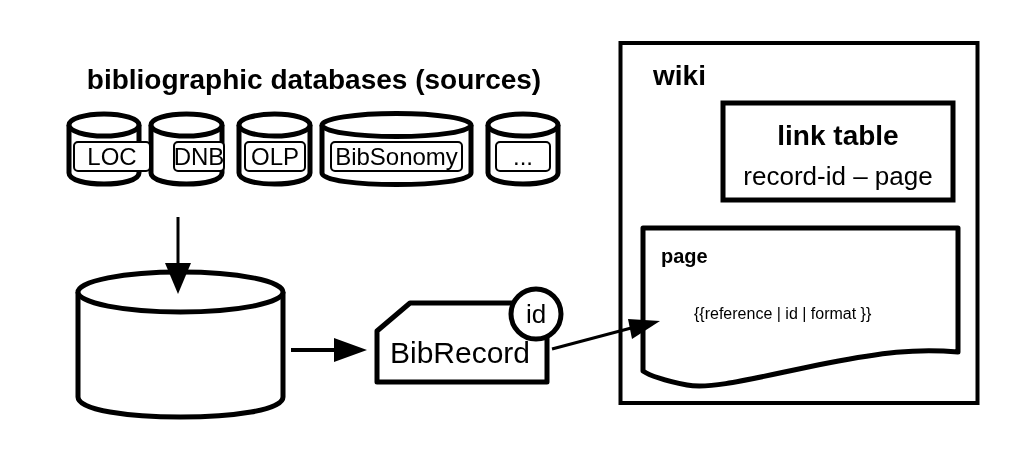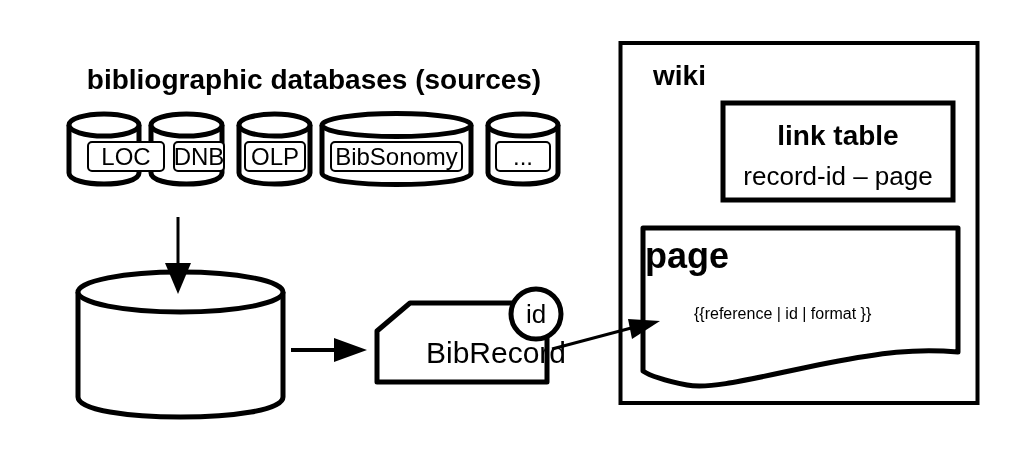--- a/index.html
+++ b/index.html
@@ -31,31 +31,31 @@
     border: 2px solid var(--ink); border-radius: 5px;
     background: var(--paper);
     font-size: 24px; color: var(--ink);
   }
   .store-label {
     left: 78px; top: 321px; width: 205px;
     font-size: 27px; font-weight: bold; text-align: center; line-height: 34px;
   }
   .bibrecord-label {
     left: 379px; top: 336px; width: 162px;
-    font-size: 30px; text-align: center; line-height: 34px; margin-left: 36px;
+    font-size: 30px; text-align: center; line-height: 34px;
   }
   .id-badge-label {
     left: 511px; top: 289px; width: 50px; height: 50px;
     display: flex; align-items: center; justify-content: center;
     font-size: 26px;
   }
   .wiki-title { left: 637px; top: 61px; font-size: 28px; font-weight: bold; line-height: 30px; margin-left: 16px; }
   .link-table-title { left: 723px; top: 120px; width: 230px; text-align: center; font-size: 28px; line-height: 32px; font-weight: bold; }
   .link-table-sub { left: 723px; top: 161px; width: 230px; text-align: center; font-size: 26px; line-height: 30px; }
-  .page-title { left: 645px; top: 241px; font-size: 36px; font-weight: bold; line-height: 30px; }
+  .page-title { left: 661px; top: 241px; font-size: 20px; font-weight: bold; line-height: 30px; }
   .page-content { left: 694px; top: 300px; font-size: 16px; line-height: 28px; text-align: center; }
 </style>
 </head>
 <body>
 
 <div class="canvas">
 
   <svg class="layer" width="1024" height="461" viewBox="0 0 1024 461">
 
     <rect x="620.5" y="43" width="357" height="360" fill="var(--paper)" stroke="currentColor" stroke-width="4"></rect>
@@ -108,21 +108,21 @@
     <circle cx="536" cy="314" r="25" fill="var(--paper)" stroke="currentColor" stroke-width="5"></circle>
 
     <g>
       <line x1="552" y1="349" x2="635" y2="327" stroke="currentColor" stroke-width="3"></line>
       <polygon points="660,321 632,339 628,319" fill="currentColor"></polygon>
     </g>
   </svg>
 
   <div class="txt title">bibliographic databases (sources)</div>
 
-  <div class="db-label" style="left:87px;  width:78px;text-align:center;">LOC</div>
+  <div class="db-label" style="left:73px;  width:78px;text-align:center;">LOC</div>
   <div class="db-label" style="left:173px; width:52px;">DNB</div>
   <div class="db-label" style="left:244px; width:62px;">OLP</div>
   <div class="db-label" style="left:330px; width:133px;">BibSonomy</div>
   <div class="db-label" style="left:495px; width:56px;">...</div>
 
 
   <div class="txt bibrecord-label">BibRecord</div>
   <div class="txt id-badge-label">id</div>
 
   <div class="txt wiki-title">wiki</div>

